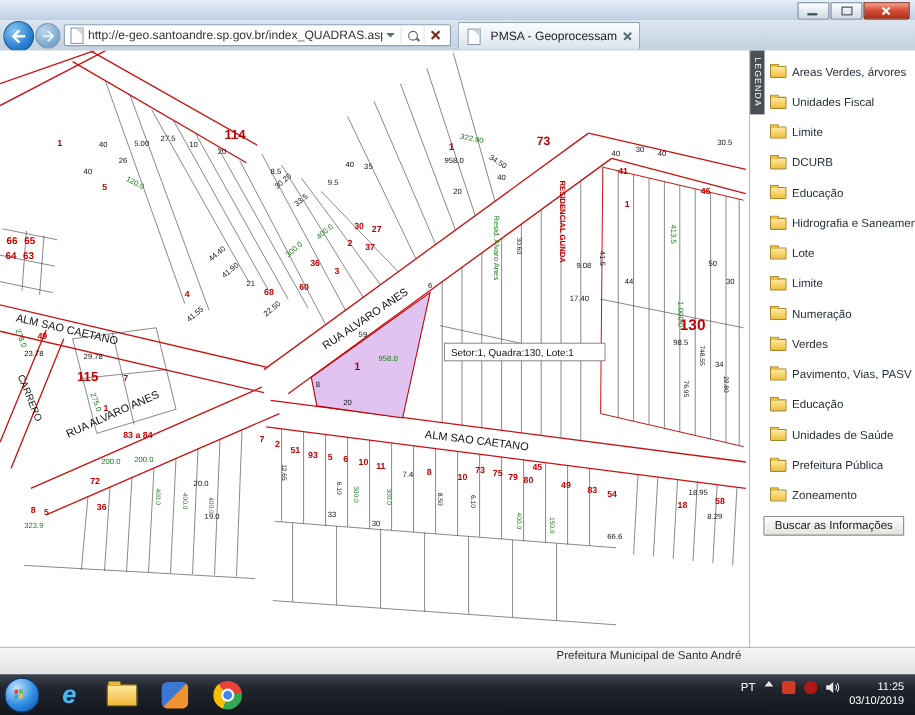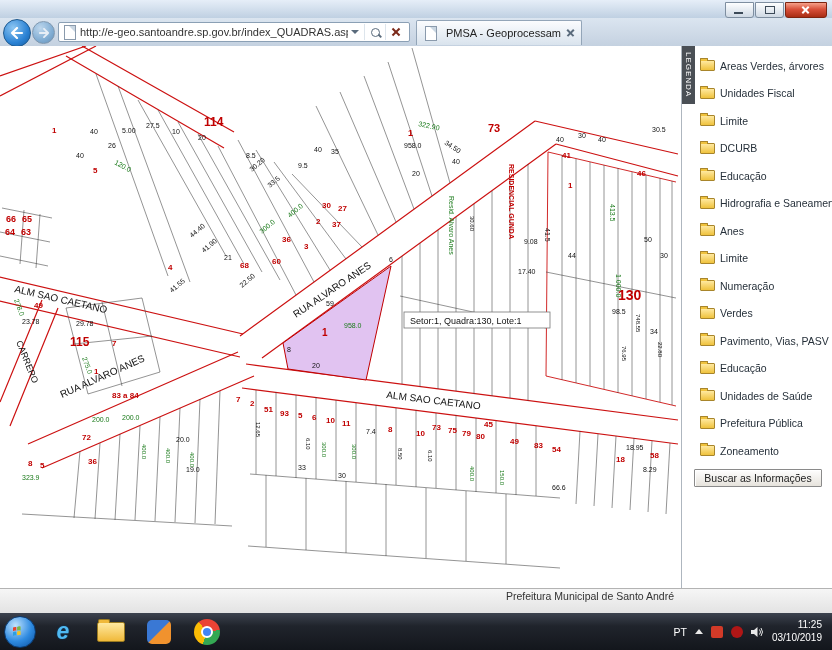--- a/index.html
+++ b/index.html
@@ -74,21 +74,21 @@
   .task-icons{display:flex;align-items:center;margin-left:10px;gap:14px;}
   .task-icon{width:34px;height:30px;display:flex;align-items:center;justify-content:center;cursor:pointer;border-radius:3px;}
   .ie-glyph{font-size:23px;font-weight:bold;font-style:italic;color:#4fb9f2;line-height:1;text-shadow:0 0 2px #0a3a66;}
   .tfolder{width:26px;height:18px;background:linear-gradient(#ffe9a0,#f0b93a);border:1px solid #9a7a20;border-radius:2px;position:relative;}
   .tfolder::before{content:"";position:absolute;top:-4px;left:0;width:10px;height:3px;background:#f0b93a;border:1px solid #9a7a20;border-bottom:none;border-radius:2px 2px 0 0;}
   .app-glyph{width:24px;height:24px;border-radius:5px;background:linear-gradient(135deg,#3a78d4 48%,#f0922e 52%);}
   .chrome-glyph{width:26px;height:26px;border-radius:50%;position:relative;
     background:conic-gradient(from -40deg,#ea4335 0 120deg,#34a853 0 240deg,#fbbc05 0 360deg);}
   .chrome-glyph::after{content:"";position:absolute;left:7px;top:7px;width:12px;height:12px;border-radius:50%;
     background:#4285f4;border:2.5px solid #fff;box-sizing:border-box;}
-  .tray{margin-left:auto;display:flex;align-items:center;gap:8px;padding-right:10px;color:#fff;}
+  .tray{margin-left:auto;display:flex;align-items:flex-start;gap:8px;padding-right:10px;color:#fff;}
   .tray-lang{font-size:10.5px;cursor:pointer;}
   .tray-caret{width:0;height:0;border:4px solid transparent;border-bottom:5px solid #e8e8e8;margin-top:-4px;cursor:pointer;}
   .tray-sq{width:12px;height:12px;background:#d23a28;border-radius:2px;cursor:pointer;}
   .tray-dot{width:12px;height:12px;background:#b01616;border-radius:50%;cursor:pointer;}
   .clock{font-size:10px;line-height:1.25;text-align:right;cursor:pointer;}
 
   
   #map{display:block;}
   #map text{font-family:"Liberation Sans",sans-serif;}
   .street{stroke:#cc1111;stroke-width:1.2;fill:none;}
@@ -349,21 +349,21 @@
         <li class="legend-item">
           <span class="folder-icon"></span>
           <span>Educação</span>
         </li>
         <li class="legend-item">
           <span class="folder-icon"></span>
           <span>Hidrografia e Saneamento</span>
         </li>
         <li class="legend-item">
           <span class="folder-icon"></span>
-          <span>Anes</span>
+          <span>Lote</span>
         </li>
         <li class="legend-item">
           <span class="folder-icon"></span>
           <span>Limite</span>
         </li>
         <li class="legend-item">
           <span class="folder-icon"></span>
           <span>Numeração</span>
         </li>
         <li class="legend-item">

